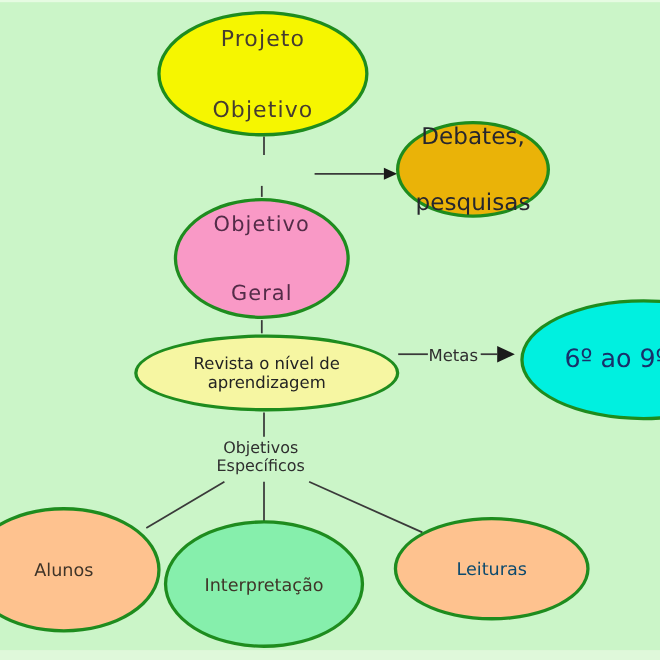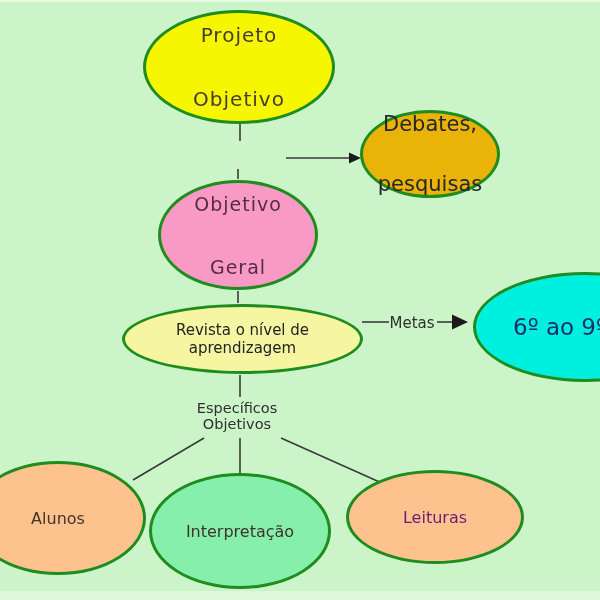--- a/index.html
+++ b/index.html
@@ -24,22 +24,22 @@
   .node-objetivo{left:158px;top:180px;width:160px;height:110px;
     font-size:19px;letter-spacing:1px;color:#542c48;line-height:28px;}
   .node-elevar{left:122px;top:304px;width:241px;height:70px;
     font-size:15px;color:#232323;border-width:3.5px;}
   .node-serie{left:473px;top:272px;width:224px;height:110px;
     font-size:23px;color:#18306a;border-width:3px;}
   .node-escrita{left:-30px;top:461px;width:176px;height:114px;
     font-size:16px;color:#3f3428;}
   .node-interpretacao{left:149px;top:473px;width:182px;height:116px;
     font-size:16px;color:#3f3428;}
-  .node-leituras{left:346px;top:470px;width:178px;height:94px;
-    font-size:16px;color:#701a75;}
+  .node-leituras{left:358px;top:470px;width:178px;height:94px;
+    font-size:16px;color:#0c4a6e;}
   .edge-label{
     position:absolute;z-index:2;text-align:center;color:#2f2f2f;
   }
   .label-professores{left:168px;top:144px;width:138px;font-size:13.5px;line-height:14px;}
   .label-metas{left:388px;top:314px;width:48px;font-size:15px;}
   .label-objetivos{left:163px;top:400px;width:148px;font-size:14.5px;line-height:16px;}
 </style>
 </head>
 <body>
 
@@ -95,17 +95,17 @@
   </div>
 
   <div class="node node-leituras" style="background-color: rgb(254, 194, 143);">
     <span>Leituras</span>
   </div>
 
 
   <div class="edge-label label-metas">Metas</div>
 
   <div class="edge-label label-objetivos">
+    <div>Objetivos</div>
     <div>Específicos</div>
-    <div>Objetivos</div>
   </div>
 
 </div>
 
 </body></html>

